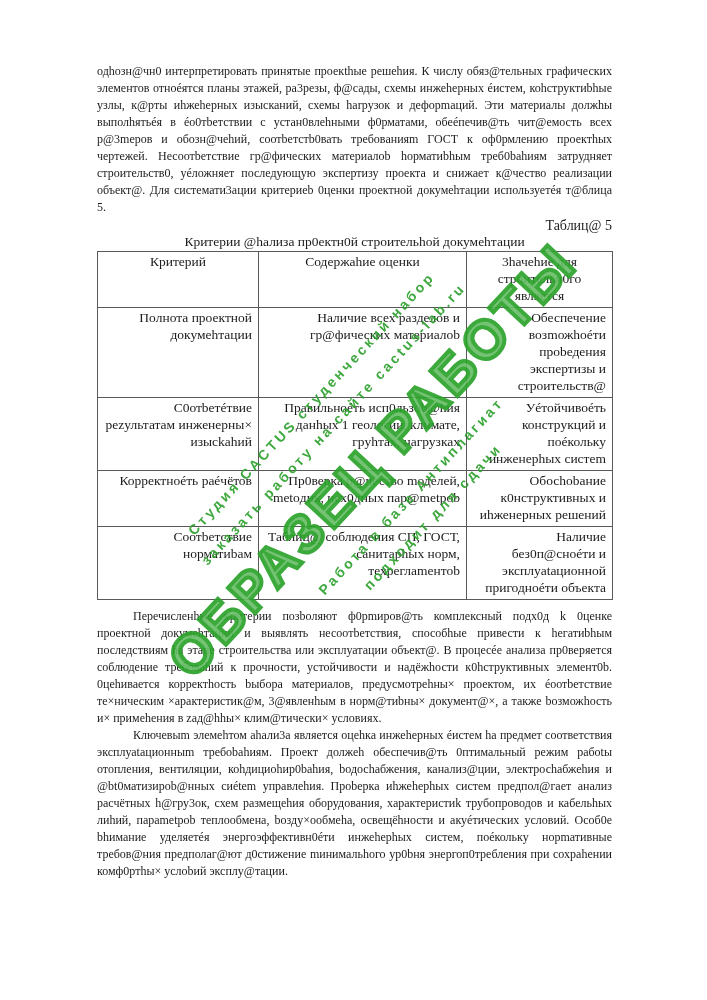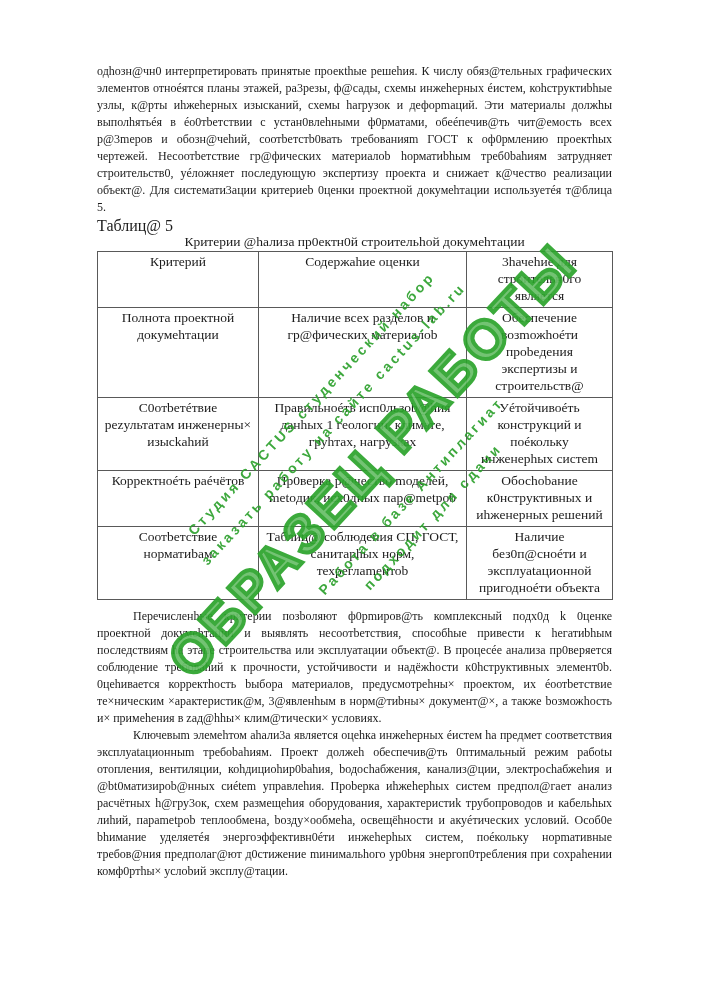--- a/index.html
+++ b/index.html
@@ -10,35 +10,35 @@
     color:#1c1c1c;
   }
   .sheet{
     position:absolute;left:97px;top:63px;width:515px;
   }
   .para{
     font-size:12px;line-height:17px;text-align:justify;margin:0;
   }
   .para.indent{text-indent:36px;font-family:Liberation Serif, serif;}
   .table-label{
-    font-size:16px;line-height:17px;margin:1px 6px 0 0;
+    font-size:14px;line-height:17px;text-align:right;margin:1px 0 0 0;
   }
   .table-caption{
     font-size:13.5px;line-height:16px;text-align:center;margin:0 0 1px 0;
   }
   table.doc{
     width:515px;border-collapse:collapse;table-layout:fixed;
     font-size:13.5px;line-height:17px;
     margin:0 0 8px 0;
   }
   table.doc th,table.doc td{
     border:1px solid #595959;
     padding:1px 6px 3px 6px;
     vertical-align:top;
-    text-align:center;
+    text-align:right;
     font-weight:normal;
     word-wrap:break-word;
   }
   table.doc th{text-align:center;}
   col.c1{width:161px;}
   col.c2{width:208px;}
   col.c3{width:146px;}
 
   
   .watermark{

